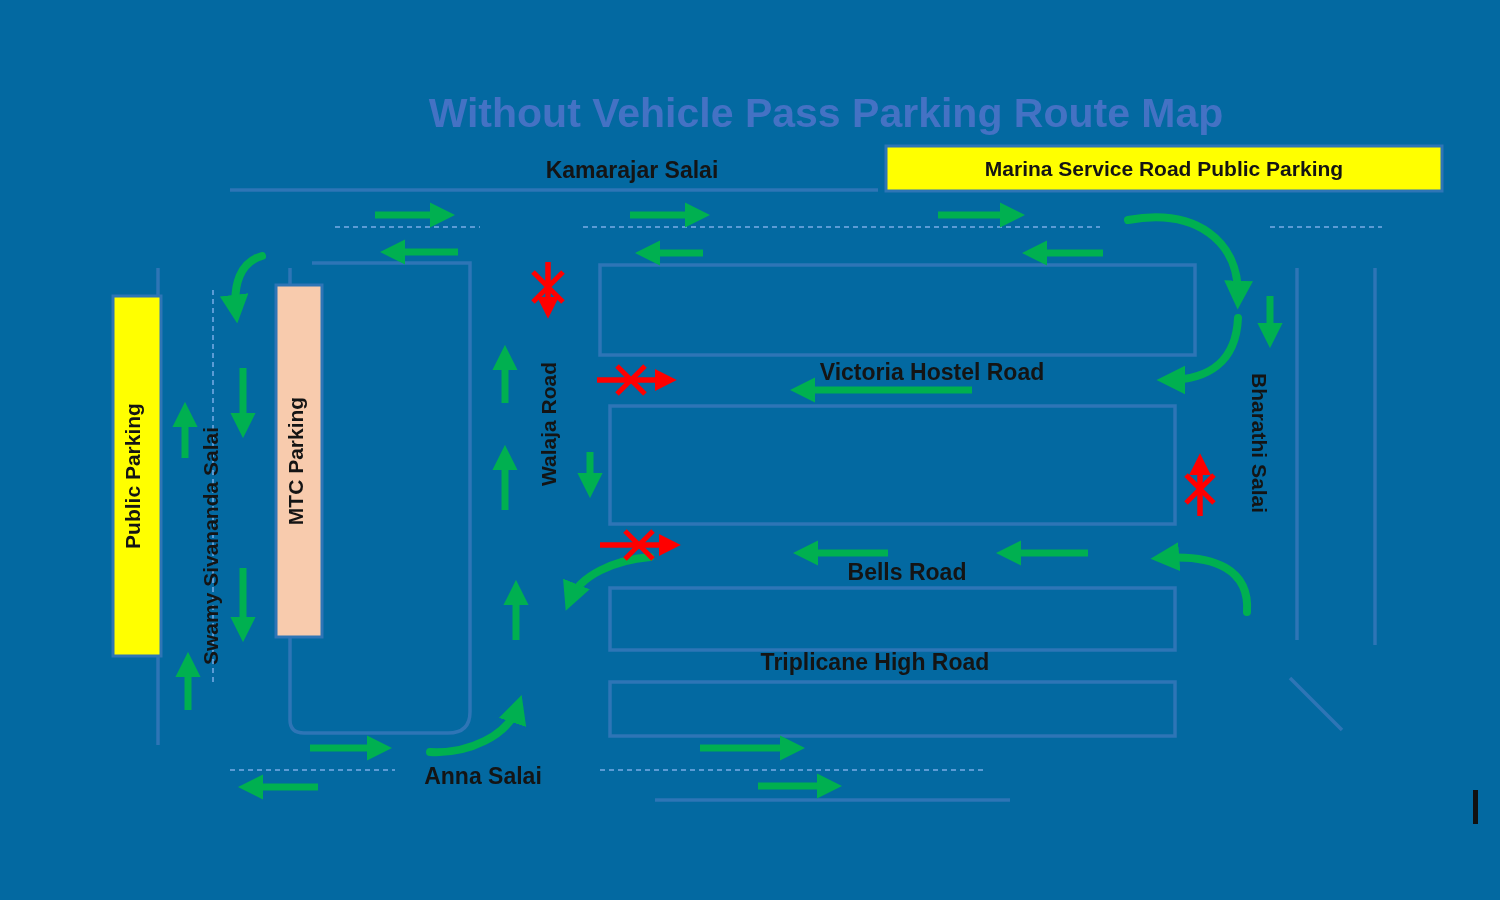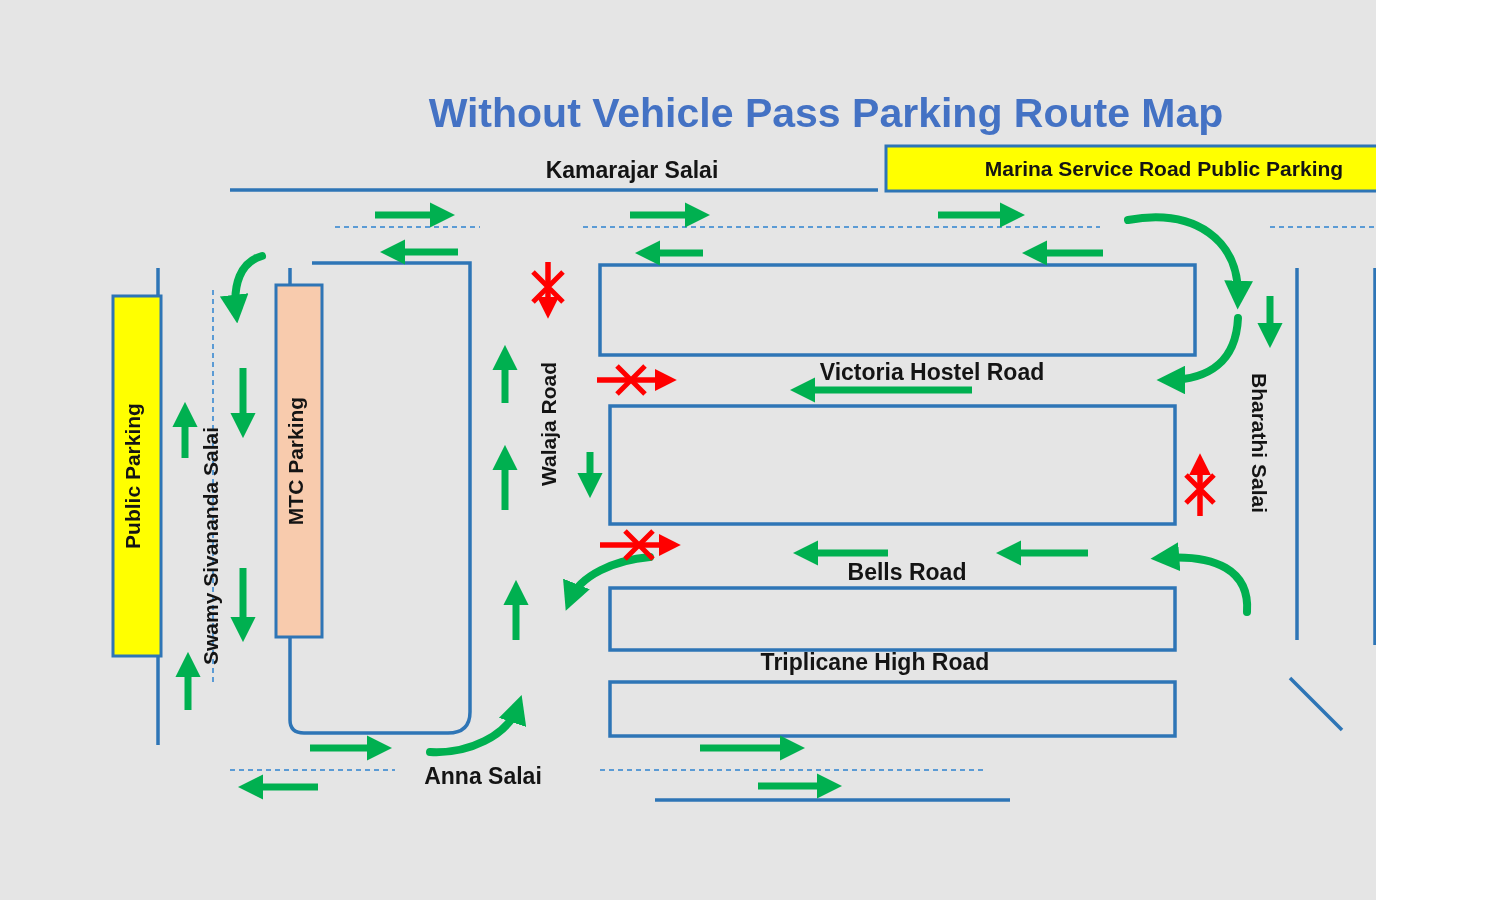--- a/index.html
+++ b/index.html
@@ -1,16 +1,16 @@
 <!DOCTYPE html>
 <html style="--title: #4472C4; --road-line: #2E75B6; --dashed-line: #5B9BD5; --allowed: #00B050; --no-entry: #FF0000; --parking-fill: #FFFF00; --mtc-fill: #F8CBAD; --label: #141414;"><head>
 <meta charset="utf-8">
 <style>
   html,body{margin:0;padding:0;background:#ffffff;}
-  #stage{position:relative;width:1376px;height:900px;background:#e5e5e5;overflow:hidden;
+  #stage{position:relative;width:1500px;height:900px;background:#0369a1;overflow:hidden;
          font-family:"Liberation Sans",sans-serif;}
   svg{position:absolute;left:0;top:0;}
   text{font-family:"Liberation Sans",sans-serif;font-weight:bold;fill:#141414;}
   .title-text{fill:var(--title);font-size:41px;}
   .h-label{font-size:23px;}
   .h-label-sm{font-size:21px;}
   .v-label{font-size:21px;}
   .road{stroke:var(--road-line);stroke-width:3.5;fill:none;}
   .box-yellow{fill:var(--parking-fill);stroke:var(--road-line);stroke-width:3;}
   .box-peach{fill:var(--mtc-fill);stroke:var(--road-line);stroke-width:3;}

